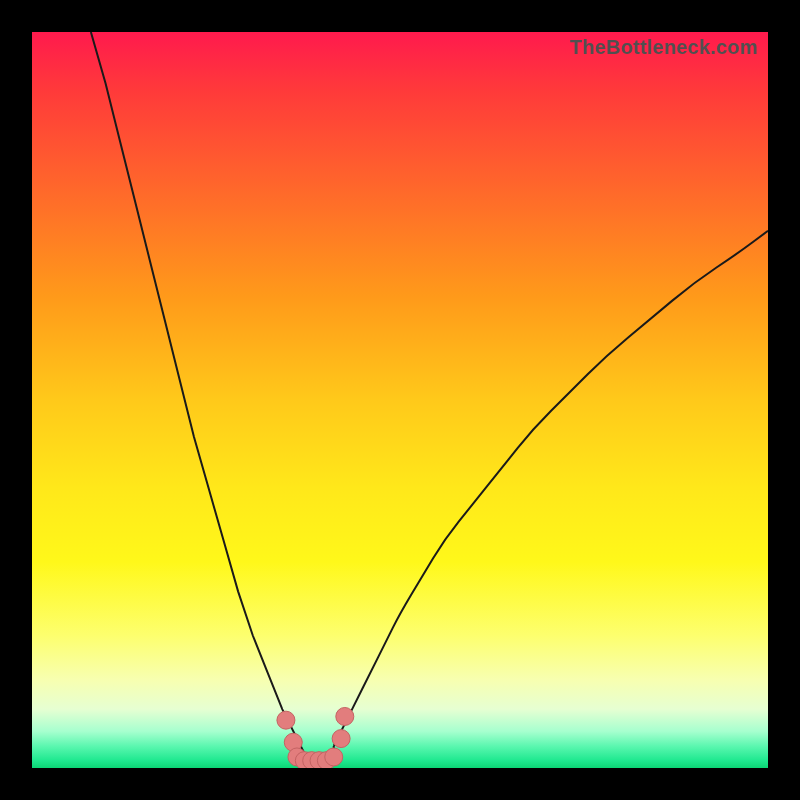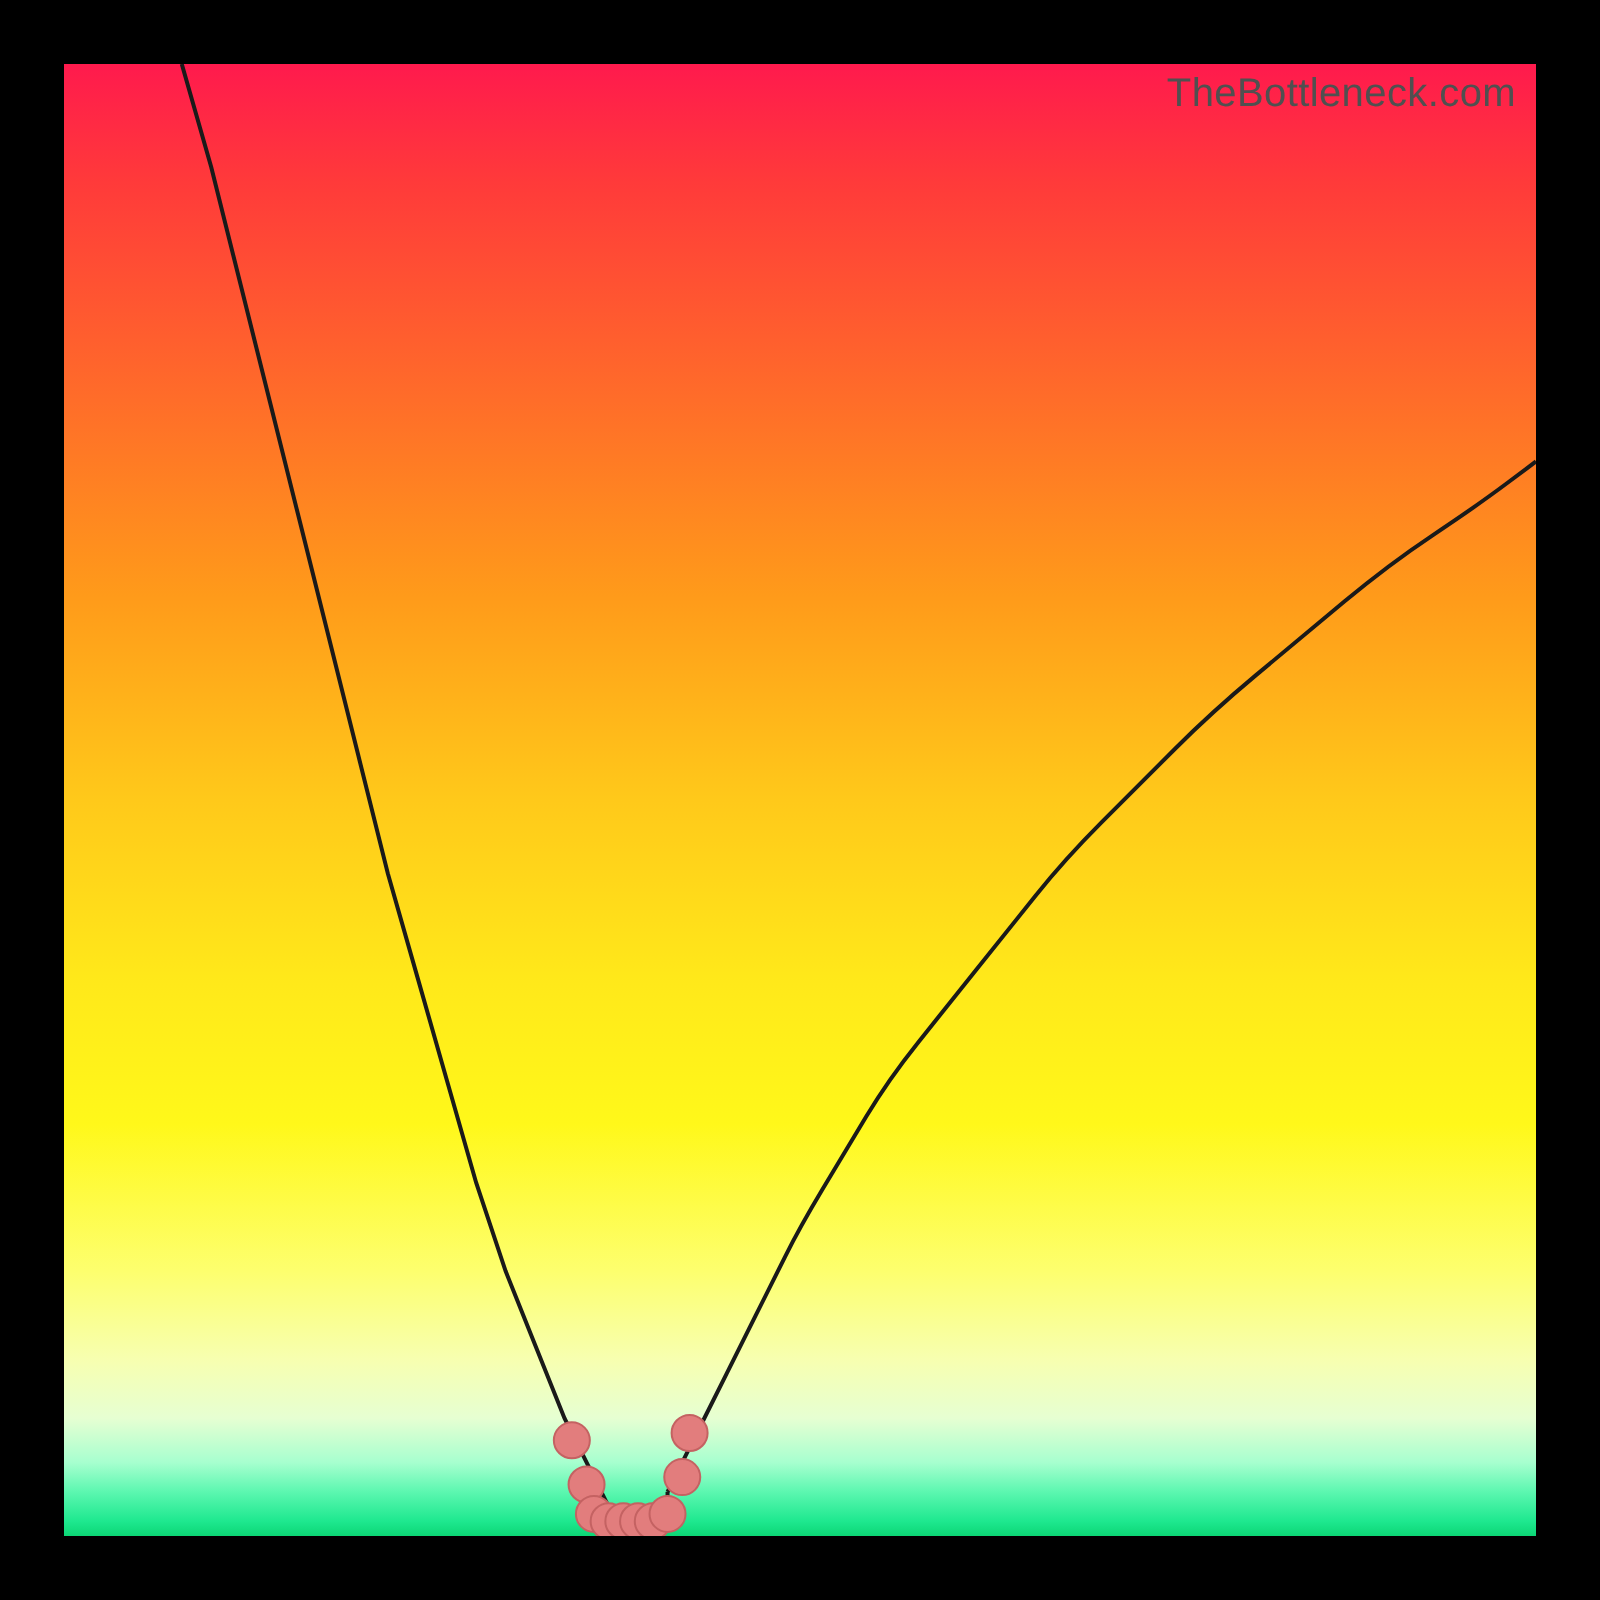--- a/index.html
+++ b/index.html
@@ -39,21 +39,21 @@
       #0cd675 100%
     );
   }
   .watermark {
     position: absolute;
     top: 4px;
     right: 10px;
     font-size: 20px;
     color: #505050;
     letter-spacing: 0.2px;
-    font-weight: 400;
+    font-weight: 700;
   }
   svg.curves {
     position: absolute;
     left: 0; top: 0;
     width: 736px;
     height: 736px;
     display: block;
   }
 </style>
 </head>

